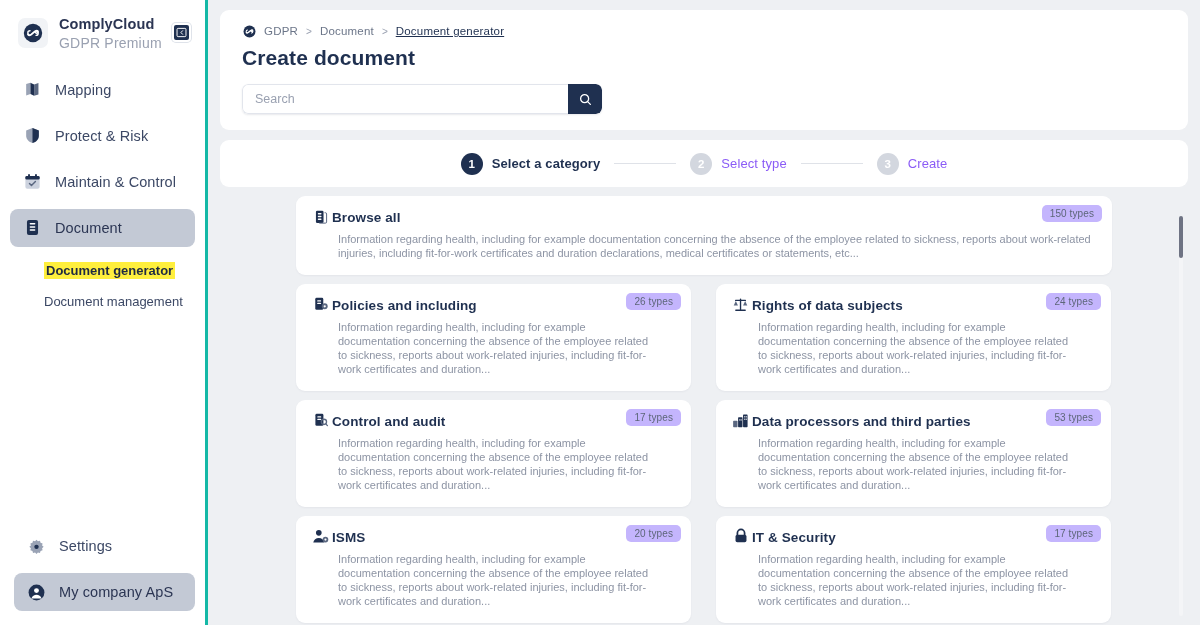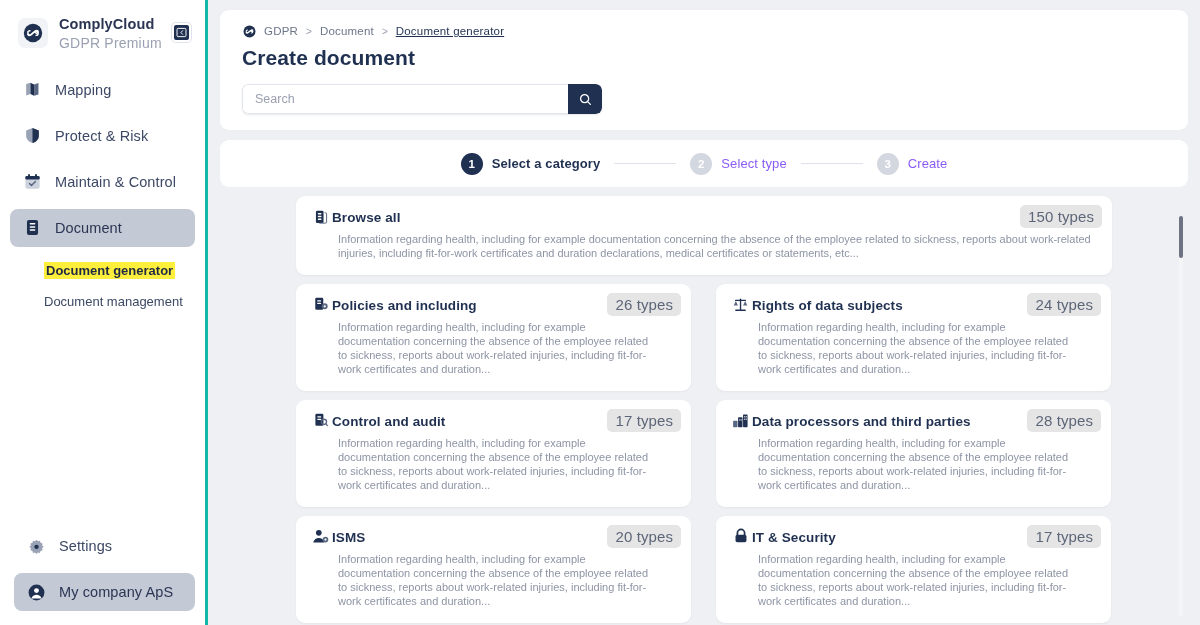--- a/index.html
+++ b/index.html
@@ -89,22 +89,22 @@
     background: #fff; border-radius: 9px; padding: 12px 16px 14px 16px;
     position: relative; cursor: pointer; box-shadow: 0 1px 2px rgba(30,40,70,.05);
   }
   .cat-card.wide { width: 100%; }
   .cat-card.half { width: calc(50% - 13px); }
   .cat-head { display: flex; align-items: flex-end; gap: 3px; }
   .cat-ico { width: 17px; height: 17px; display: flex; align-items: center; justify-content: center; flex: 0 0 17px; }
   .cat-title { font-size: 13.5px; font-weight: 700; color: #1f3050; letter-spacing: .1px; }
   .cat-badge {
     position: absolute; top: 9px; right: 10px;
-    background: #e5e5e5; border-radius: 5px; padding: 3px 8px;
-    font-size: 15px; color: #5d6679; letter-spacing: .1px;
+    background: #c4b5fd; border-radius: 5px; padding: 3px 8px;
+    font-size: 10px; color: #5d6679; letter-spacing: .1px;
   }
   .cat-desc { margin-top: 8px; font-size: 11px; line-height: 1.27; color: #8d94a4; padding-left: 26px; max-width: 95%; }
   .cat-card.wide .cat-desc { max-width: 100%; }
 
   .scrolltrack { position: absolute; top: 20px; right: 5px; width: 4px; height: 400px; background: #f4f5f7; border-radius: 3px; }
   .scrollthumb { position: absolute; top: 20px; right: 5px; width: 4px; height: 42px; background: #6e7383; border-radius: 3px; cursor: pointer; }
 
   svg { display: block; }
 </style>
 </head>
@@ -328,21 +328,21 @@
                 <circle cx="16.4" cy="14.8" r="3.9" fill="none" stroke="#5a6780" stroke-width="2"></circle>
                 <path d="m19.2 17.8 2.4 2.6" stroke="#5a6780" stroke-width="2" stroke-linecap="round"></path>
               </svg>
             </span>
             <span class="cat-title">Control and audit</span>
           </div>
           <p class="cat-desc">Information regarding health, including for example documentation concerning the absence of the employee related to sickness, reports about work-related injuries, including fit-for-work certificates and duration...</p>
         </div>
 
         <div class="cat-card half">
-          <span class="cat-badge">28 types</span>
+          <span class="cat-badge">53 types</span>
           <div class="cat-head">
             <span class="cat-ico">
               <svg width="17" height="17" viewBox="0 0 24 24" fill="none">
                 <rect x="1.6" y="12.4" width="6.2" height="9" rx="1" fill="#5a6780"></rect>
                 <rect x="8.6" y="7.4" width="6.2" height="14" rx="1" fill="#1f3050"></rect>
                 <rect x="15.6" y="3.4" width="6.4" height="18" rx="1" fill="#1f3050"></rect>
                 <rect x="17.2" y="6" width="1.5" height="1.6" fill="#fff"></rect>
                 <rect x="19.4" y="6" width="1.5" height="1.6" fill="#fff"></rect>
                 <rect x="17.2" y="9.4" width="1.5" height="1.6" fill="#fff"></rect>
                 <rect x="19.4" y="9.4" width="1.5" height="1.6" fill="#fff"></rect>

